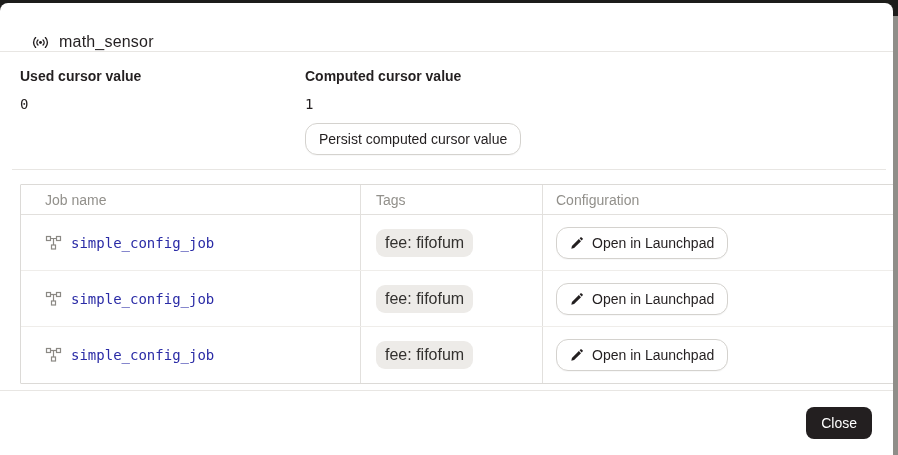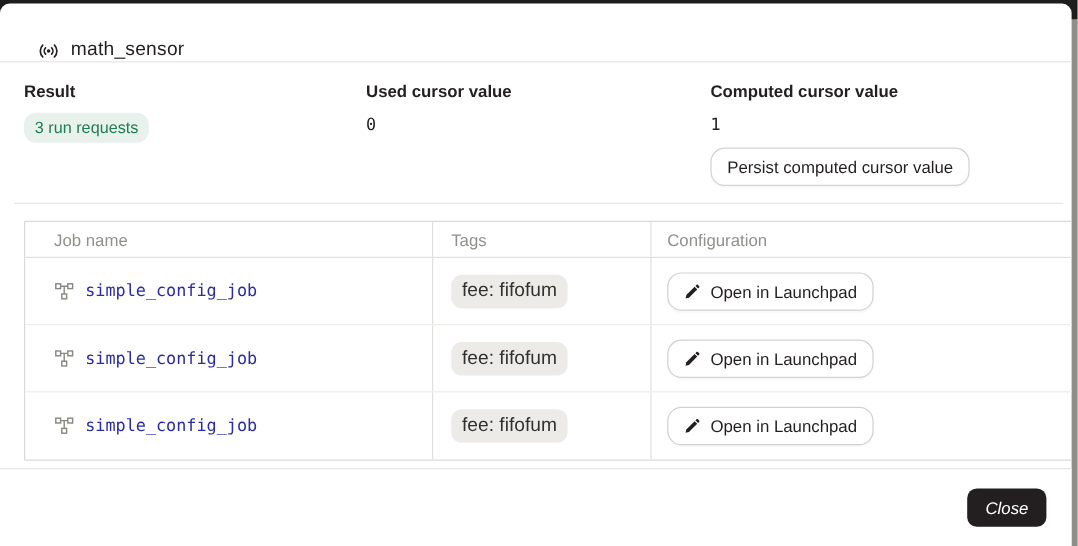--- a/index.html
+++ b/index.html
@@ -68,21 +68,20 @@
   
   .dlg-footer {
     position:absolute; left:0; bottom:0; width:100%; height:65px;
     border-top:1px solid #e8e6e3; background:#fff;
     display:flex; align-items:center; justify-content:flex-end; padding:0 21px;
   }
   .btn-dark {
     background:#231f20; color:#ffffff; border:none; border-radius:8px;
     padding:8px 15px; font-size:14px; font-family:"Liberation Sans", sans-serif;
     cursor:pointer;
-    font-style:italic;
   }
   svg { display:block; }
 </style>
 </head>
 <body>
 
 <div class="backdrop-top"></div>
 
 <div class="modal">
 
@@ -93,24 +92,20 @@
         <path d="M5.6 10.4 a3.4 3.4 0 0 1 0 -4.8"></path>
         <path d="M10.4 5.6 a3.4 3.4 0 0 1 0 4.8"></path>
         <path d="M3.4 12.6 a6.5 6.5 0 0 1 0 -9.2"></path>
         <path d="M12.6 3.4 a6.5 6.5 0 0 1 0 9.2"></path>
       </svg>
     </span>
     <span class="dlg-title">math_sensor</span>
   </div>
 
   <div class="summary">
-    <div>
-      <div class="sum-label">Result</div>
-      <span class="badge">3 run requests</span>
-    </div>
     <div>
       <div class="sum-label">Used cursor value</div>
       <div class="mono-val">0</div>
     </div>
     <div>
       <div class="sum-label">Computed cursor value</div>
       <div class="mono-val">1</div>
       <div class="persist-wrap">
         <button class="btn-outline">Persist computed cursor value</button>
       </div>

